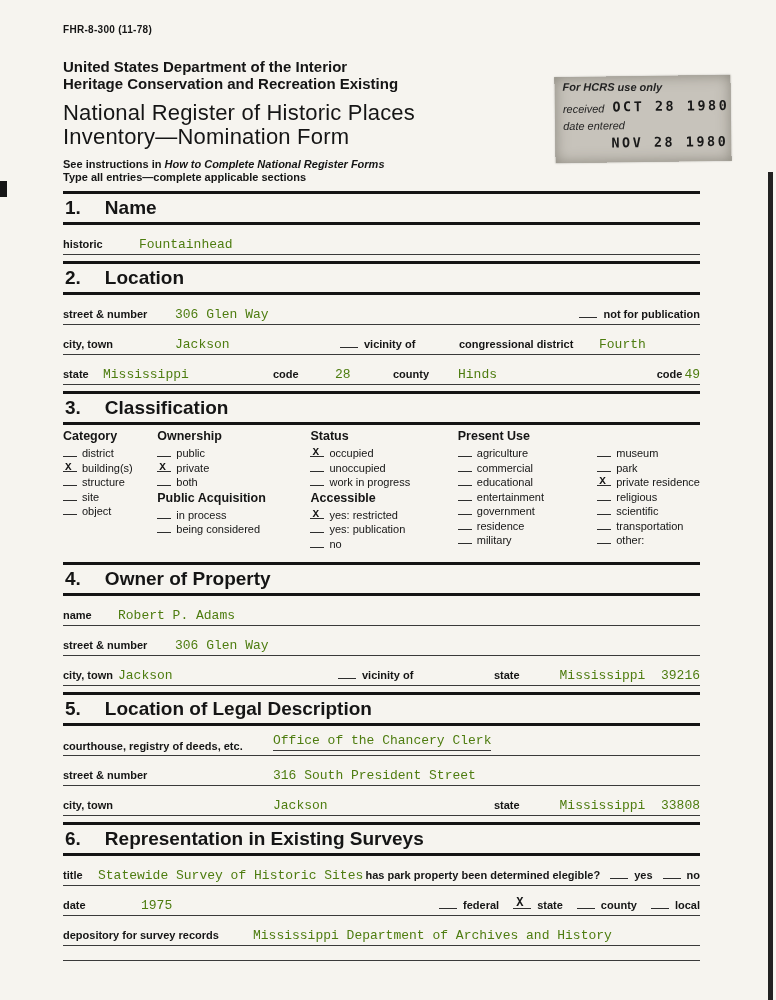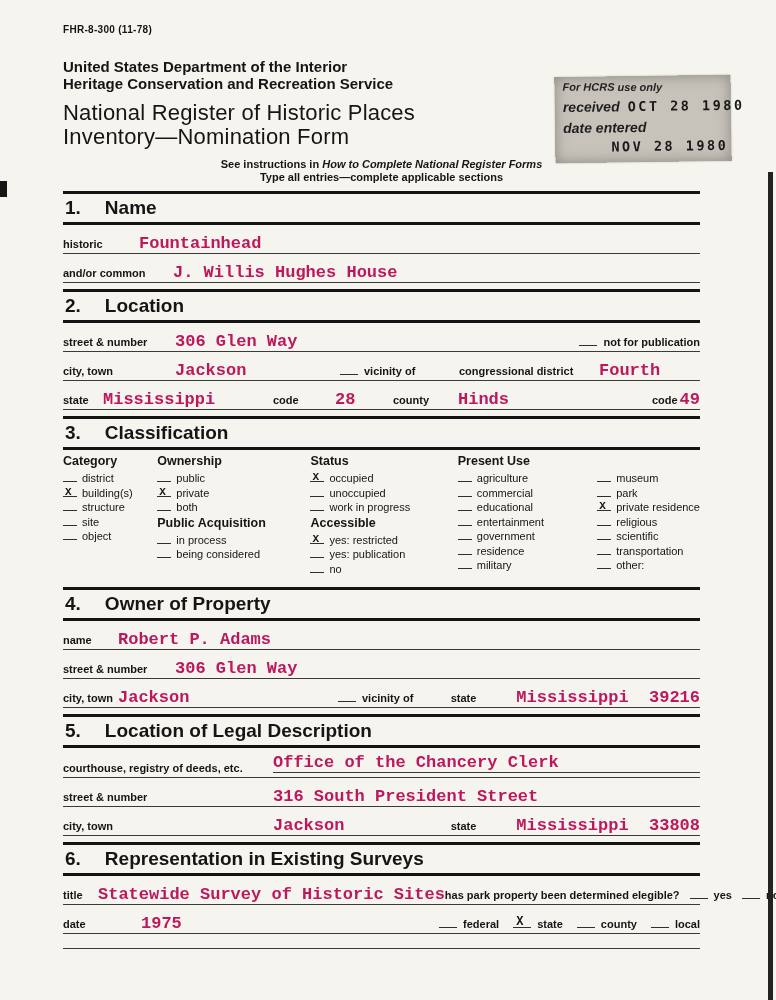--- a/index.html
+++ b/index.html
@@ -5,43 +5,43 @@
   * { margin:0; padding:0; box-sizing:border-box; }
   body {
     width:776px; height:1000px; background:#f6f4ef; color:#151515;
     font-family:"Liberation Sans", sans-serif; position:relative; overflow:hidden;
   }
   .page { position:absolute; left:8px; top:0; width:776px; height:940px; padding:24px 84px 0 55px; }
 
   .form-number { font-size:10px; font-weight:bold; letter-spacing:.3px; height:13px; }
   .dept { margin-top:22px; font-size:15px; font-weight:bold; line-height:1.12; }
   .doc-title { margin-top:8px; font-size:22px; font-weight:normal; line-height:1.12; letter-spacing:.2px; }
-  .instr { margin-top:8px; font-size:11px; font-weight:bold; line-height:1.24;text-align:center; }
+  .instr { margin-top:8px; font-size:11px; font-weight:bold; line-height:1.24; }
   .it { font-style:italic; }
 
   .stamp {
     position:absolute; left:547px; top:76px; width:176px; height:86px;
     background:#c7c3bb; box-shadow: inset 0 0 14px rgba(90,85,75,.55), 0 0 2px rgba(0,0,0,.25);
     padding:5px 7px 4px 8px; transform:rotate(-.8deg);
   }
   .s-use { font-size:11px; font-weight:bold; font-style:italic; color:#232323; transform:rotate(1deg); }
   .s-row { display:flex; align-items:flex-end; gap:8px; margin-top:5px; }
-  .s-lbl { font-size:14px; font-weight:bold; font-style:italic; color:#1e1e1e; white-space:nowrap; }
+  .s-lbl { font-size:11px; font-weight:normal; font-style:italic; color:#1e1e1e; white-space:nowrap; }
   .s-dt { font-family:"DejaVu Sans Mono", monospace; font-size:13.5px; font-weight:bold; letter-spacing:2.5px; color:#191919; white-space:nowrap; }
   .s-dt2 { margin-left:48px; margin-top:3px; }
 
   .sec { margin-top:6px; border-top:3px solid #141414; border-bottom:3px solid #141414; padding:3px 0 3px 2px; font-size:19px; font-weight:bold; }
   .sec-t { margin-left:24px; }
 
   .row { display:flex; align-items:baseline; border-bottom:1px solid #3a3a3a; padding:12px 0 2px 0; line-height:14px; }
   .row-tall { align-items:flex-end; padding-top:8px; }
   .lb { font-size:11px; font-weight:bold; white-space:nowrap; flex:none; }
-  .tw { font-family:"Liberation Mono", monospace; font-size:17px; color:#be185d; white-space:pre; flex:none;font-weight:bold; }
+  .tw { font-family:"Liberation Mono", monospace; font-size:13px; color:#4d7c0f; white-space:pre; flex:none; }
   .sp { flex:1 1 auto; }
-  .vblock { flex:1 1 auto; display:flex; flex-direction:column; }
+  .vblock { flex:1 1 auto; display:flex; flex-direction:row; }
   .vblock .line1 { border-bottom:1px solid #3a3a3a; padding-bottom:2px; margin-bottom:2px; }
 
   .chk { display:inline-block; width:18px; height:10px; border-bottom:1.5px solid #2e2e2e; position:relative; margin-right:6px; flex:none; }
   .chk .chk-x { position:absolute; left:3px; bottom:-2px; font-family:"Liberation Mono", monospace; font-size:12px; font-weight:bold; color:#151515; }
 
   .w35{width:35px}.w40{width:40px}.w55{width:55px}.w58{width:58px}.w62{width:62px}.w65{width:65px}
   .w76{width:76px}.w78{width:78px}.w95{width:95px}.w110{width:110px}.w112{width:112px}
   .w140{width:140px}.w165{width:165px}.w170{width:170px}.w190{width:190px}.w210{width:210px}.w220{width:220px}
   .ml10{margin-left:10px}.ml14{margin-left:14px}.mr40{margin-right:40px}.g2{margin-right:2px}
 
@@ -58,21 +58,21 @@
 </style>
 </head>
 <body>
 
 <div class="page">
 
   <div class="form-number">FHR-8-300    (11-78)</div>
 
   <div class="dept">
     <div>United States Department of the Interior</div>
-    <div>Heritage Conservation and Recreation Service</div>
+    <div>Heritage Conservation and Recreation Existing</div>
   </div>
 
   <div class="doc-title">
     <div>National Register of Historic Places</div>
     <div>Inventory—Nomination Form</div>
   </div>
 
   <div class="instr">
     <div><span>See instructions in</span> <span class="it">How to Complete National Register Forms</span></div>
     <div>Type all entries—complete applicable sections</div>
@@ -89,24 +89,20 @@
     </div>
     <div class="s-dt s-dt2">NOV 28 1980</div>
   </div>
 
   <div class="sec">
     <span>1.</span><span class="sec-t">Name</span>
   </div>
   <div class="row">
     <span class="lb w76">historic</span>
     <span class="tw">Fountainhead</span>
-  </div>
-  <div class="row">
-    <span class="lb w110">and/or common</span>
-    <span class="tw">J. Willis Hughes House</span>
   </div>
 
   <div class="sec">
     <span>2.</span><span class="sec-t">Location</span>
   </div>
   <div class="row">
     <span class="lb w112">street &amp; number</span>
     <span class="tw">306 Glen Way</span>
     <span class="sp"></span>
     <span class="chk">
@@ -415,20 +411,24 @@
     <span class="chk ml14">
         <span class="chk-x"></span>
       </span>
     <span class="lb">county</span>
     <span class="chk ml14">
         <span class="chk-x"></span>
       </span>
     <span class="lb">local</span>
   </div>
   <div class="row">
+    <span class="lb w190">depository for survey records</span>
+    <span class="tw">Mississippi Department of Archives and History</span>
+  </div>
+  <div class="row">
 
     <span class="sp"></span>
 
   </div>
 
 </div>
 
 <div class="scan-right"></div>
 <div class="scan-left-mark"></div>
 

